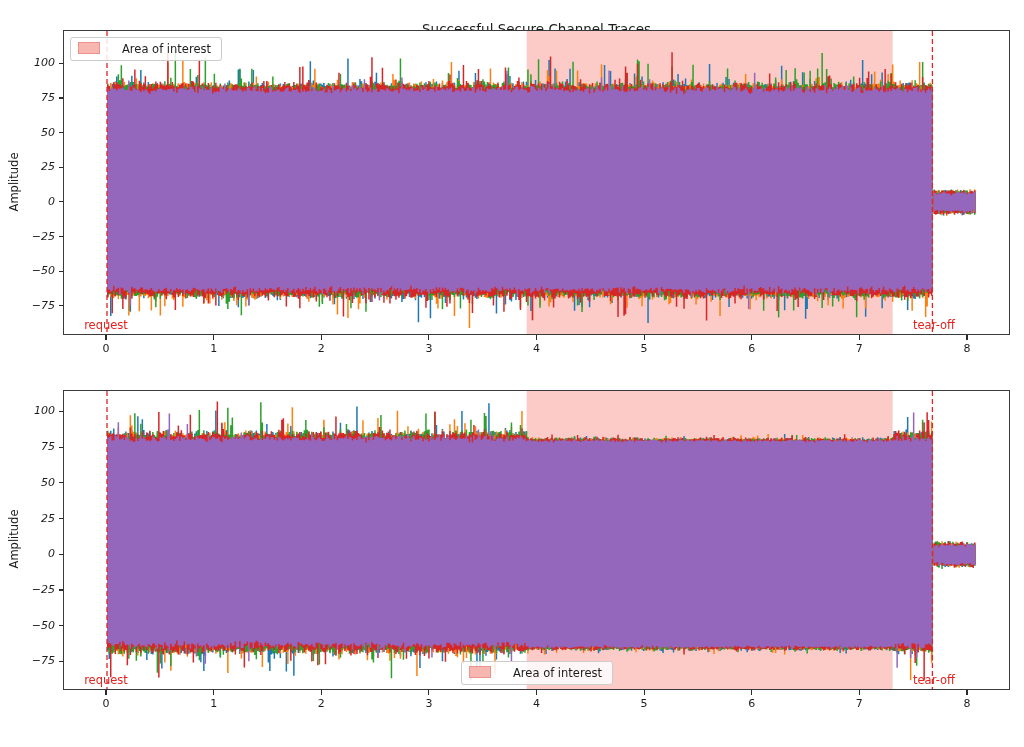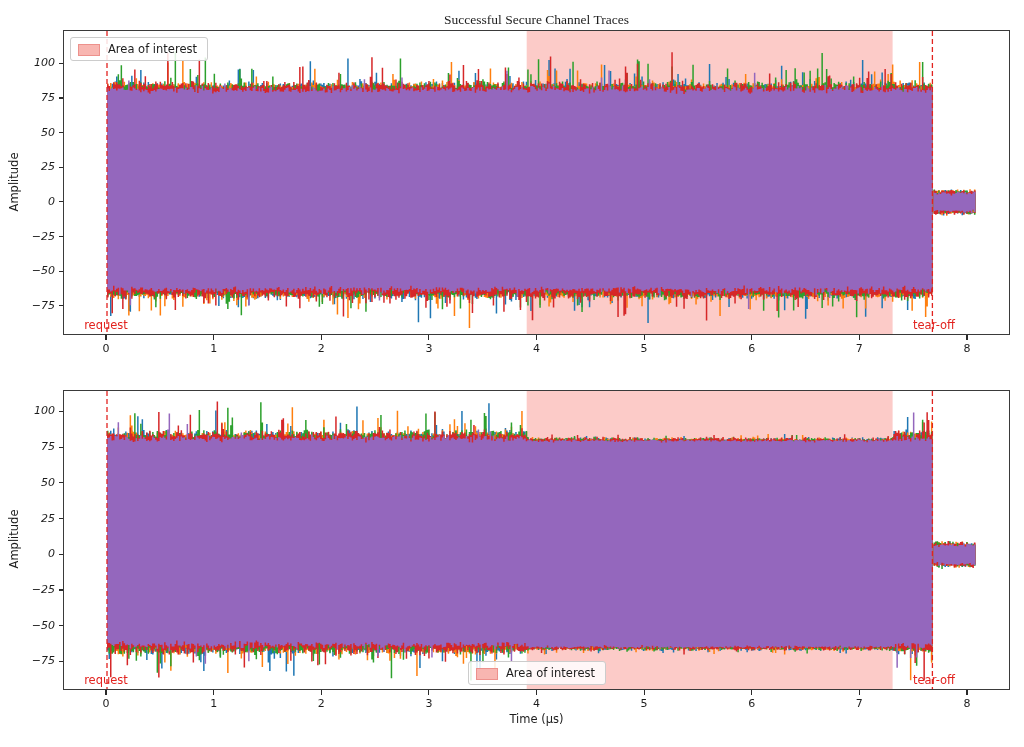--- a/index.html
+++ b/index.html
@@ -4,25 +4,25 @@
 <style>
   html,body{margin:0;padding:0;background:#fff;}
   .figure{position:relative;width:1024px;height:747px;background:#ffffff;
           font-family:"DejaVu Sans","Liberation Sans",sans-serif;color:#1a1a1a;overflow:hidden;}
   .plot{position:absolute;left:0;top:0;width:1024px;height:747px;pointer-events:none;}
   .axes{position:absolute;border:1px solid #3a3a3a;background:#ffffff;box-sizing:border-box;overflow:hidden;}
   .a0{left:63px;top:30px;width:947px;height:305px;}
   .a1{left:63px;top:390px;width:947px;height:300px;}
   .axes svg{position:absolute;left:0;top:0;}
   .plot-title{position:absolute;width:947px;left:63px;text-align:center;font-size:13.5px;color:#1d1d1d;}
-  .t0{top:12px;font-family:Liberation Serif, serif;} .t1{top:367px;}
+  .t0{top:21px;} .t1{top:367px;}
   .ylabel{position:absolute;width:200px;text-align:center;font-size:11.5px;color:#1d1d1d;transform:rotate(-90deg);}
   .yl0{left:-86px;top:175px;} .yl1{left:-86px;top:532px;}
   .xlabel{position:absolute;left:63px;top:712px;width:947px;text-align:center;font-size:11.5px;color:#1d1d1d;}
-  .legend{position:absolute;display:inline-flex;align-items:flex-end;gap:8px;background:rgba(255,255,255,0.85);
+  .legend{position:absolute;display:inline-flex;align-items:flex-start;gap:22px;background:rgba(255,255,255,0.85);
           border:1px solid #cccccc;border-radius:3px;padding:4px 10px 4px 7px;font-size:11.5px;color:#1d1d1d;z-index:6;}
   .lg0{left:70px;top:37px;} .lg1{left:537px;top:661px;transform:translateX(-50%);}
   .swatch{display:inline-block;width:22px;height:12px;background:#f8b6b1;border:1px solid rgba(225,100,95,0.45);box-sizing:border-box;}
   .evlabel{position:absolute;width:90px;text-align:center;font-size:11.5px;color:#e2231f;z-index:5;}
   .ev-r0{left:61px;top:318px;} .ev-t0{left:889px;top:318px;}
   .ev-r1{left:61px;top:673px;} .ev-t1{left:889px;top:673px;}
   .tickmark{position:absolute;background:#2a2a2a;}
   .ticklabel{position:absolute;font-size:11px;color:#1d1d1d;}
   .xtl{width:34px;text-align:center;} .ytl{width:40px;text-align:right;font-style:italic;}
 </style>
@@ -111,21 +111,20 @@
           <line x1="43.0" y1="0" x2="43.0" y2="300" stroke="#e2231f" stroke-width="1.3" stroke-dasharray="5,3"></line>
           <line x1="868.4" y1="0" x2="868.4" y2="300" stroke="#e2231f" stroke-width="1.3" stroke-dasharray="5,3"></line>
         </svg>
       </div>
     <div class="legend lg1">
       <span class="swatch"></span>
       <span class="legend-text">Area of interest</span>
     </div>
     <div class="evlabel ev-r1">request</div>
     <div class="evlabel ev-t1">tear-off</div>
-    <div class="xlabel">Time (µs)</div>
   <div class="tickmark" style="left: 105.445px; top: 690px; width: 1.2px; height: 4.5px;"></div>
       <div class="ticklabel xtl" style="left: 89.0455px; top: 697px;">0</div>
       <div class="tickmark" style="left: 213.059px; top: 690px; width: 1.2px; height: 4.5px;"></div>
       <div class="ticklabel xtl" style="left: 196.659px; top: 697px;">1</div>
       <div class="tickmark" style="left: 320.673px; top: 690px; width: 1.2px; height: 4.5px;"></div>
       <div class="ticklabel xtl" style="left: 304.273px; top: 697px;">2</div>
       <div class="tickmark" style="left: 428.286px; top: 690px; width: 1.2px; height: 4.5px;"></div>
       <div class="ticklabel xtl" style="left: 411.886px; top: 697px;">3</div>
       <div class="tickmark" style="left: 535.9px; top: 690px; width: 1.2px; height: 4.5px;"></div>
       <div class="ticklabel xtl" style="left: 519.5px; top: 697px;">4</div>

